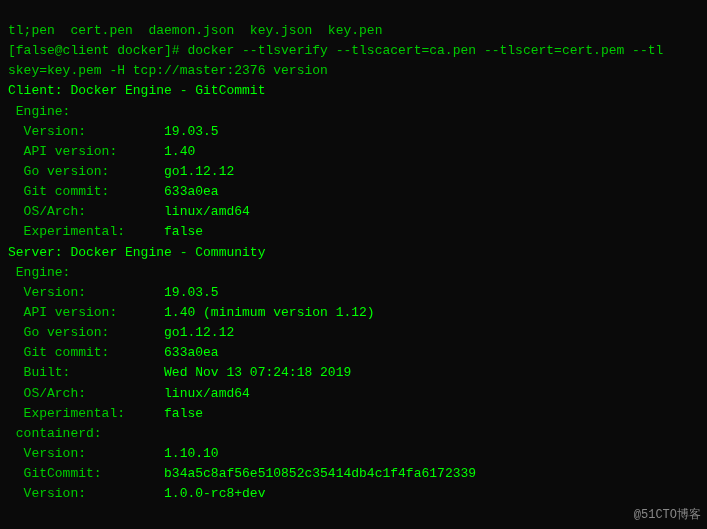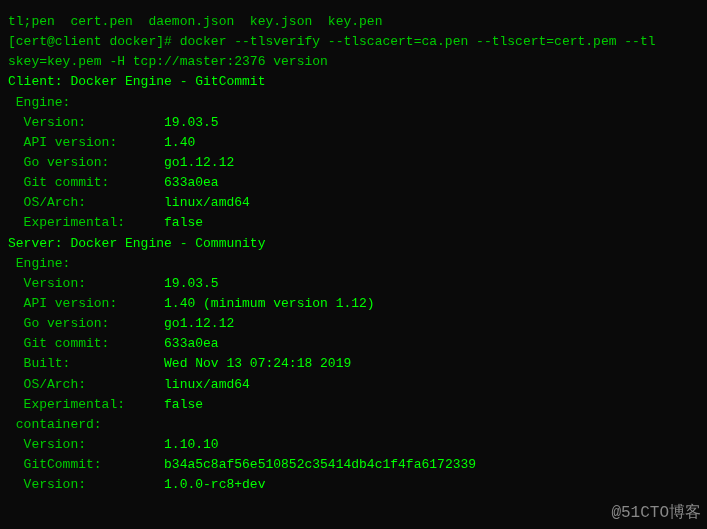--- a/index.html
+++ b/index.html
@@ -15,55 +15,55 @@
       font-family: 'Courier New', Courier, monospace;
       font-size: 13px;
       color: #00cc00;
       overflow: hidden;
     }
 
     .terminal {
       width: 707px;
       height: 529px;
       background-color: #0a0a0a;
-      padding: 12px 8px;
+      padding: 21px 8px;
       overflow: hidden;
       position: relative;
     }
 
     .line {
       white-space: pre;
       line-height: 1.55;
       color: #00cc00;
     }
 
     .watermark {
       position: absolute;
       bottom: 6px;
       right: 6px;
       color: #888;
-      font-size: 16px;
+      font-size: 12px;
       font-family: 'Courier New', Courier, monospace;
     }
 
     .label {
       color: #00cc00;
     }
 
     .value {
       color: #00ff00;
     }
   </style>
 </head>
 <body>
 
 <div class="terminal">
   <div id="lines-container">
       <div class="line">tl;pen  cert.pen  daemon.json  key.json  key.pen</div>
-      <div class="line">[cert@client docker]# docker --tlsverify --tlscacert=ca.pen --tlscert=cert.pem --tl</div>
+      <div class="line">[false@client docker]# docker --tlsverify --tlscacert=ca.pen --tlscert=cert.pem --tl</div>
       <div class="line">skey=key.pem -H tcp://master:2376 version</div>
       <div class="line" style="color: rgb(0, 255, 0);">Client: Docker Engine - GitCommit</div>
       <div class="line"> Engine:</div>
       <div class="line"><span class="label">  Version:</span><span class="value">          19.03.5</span></div>
       <div class="line"><span class="label">  API version:</span><span class="value">      1.40</span></div>
       <div class="line"><span class="label">  Go version:</span><span class="value">       go1.12.12</span></div>
       <div class="line"><span class="label">  Git commit:</span><span class="value">       633a0ea</span></div>
       <div class="line"><span class="label">  OS/Arch:</span><span class="value">          linux/amd64</span></div>
       <div class="line"><span class="label">  Experimental:</span><span class="value">     false</span></div>
       <div class="line"></div>

